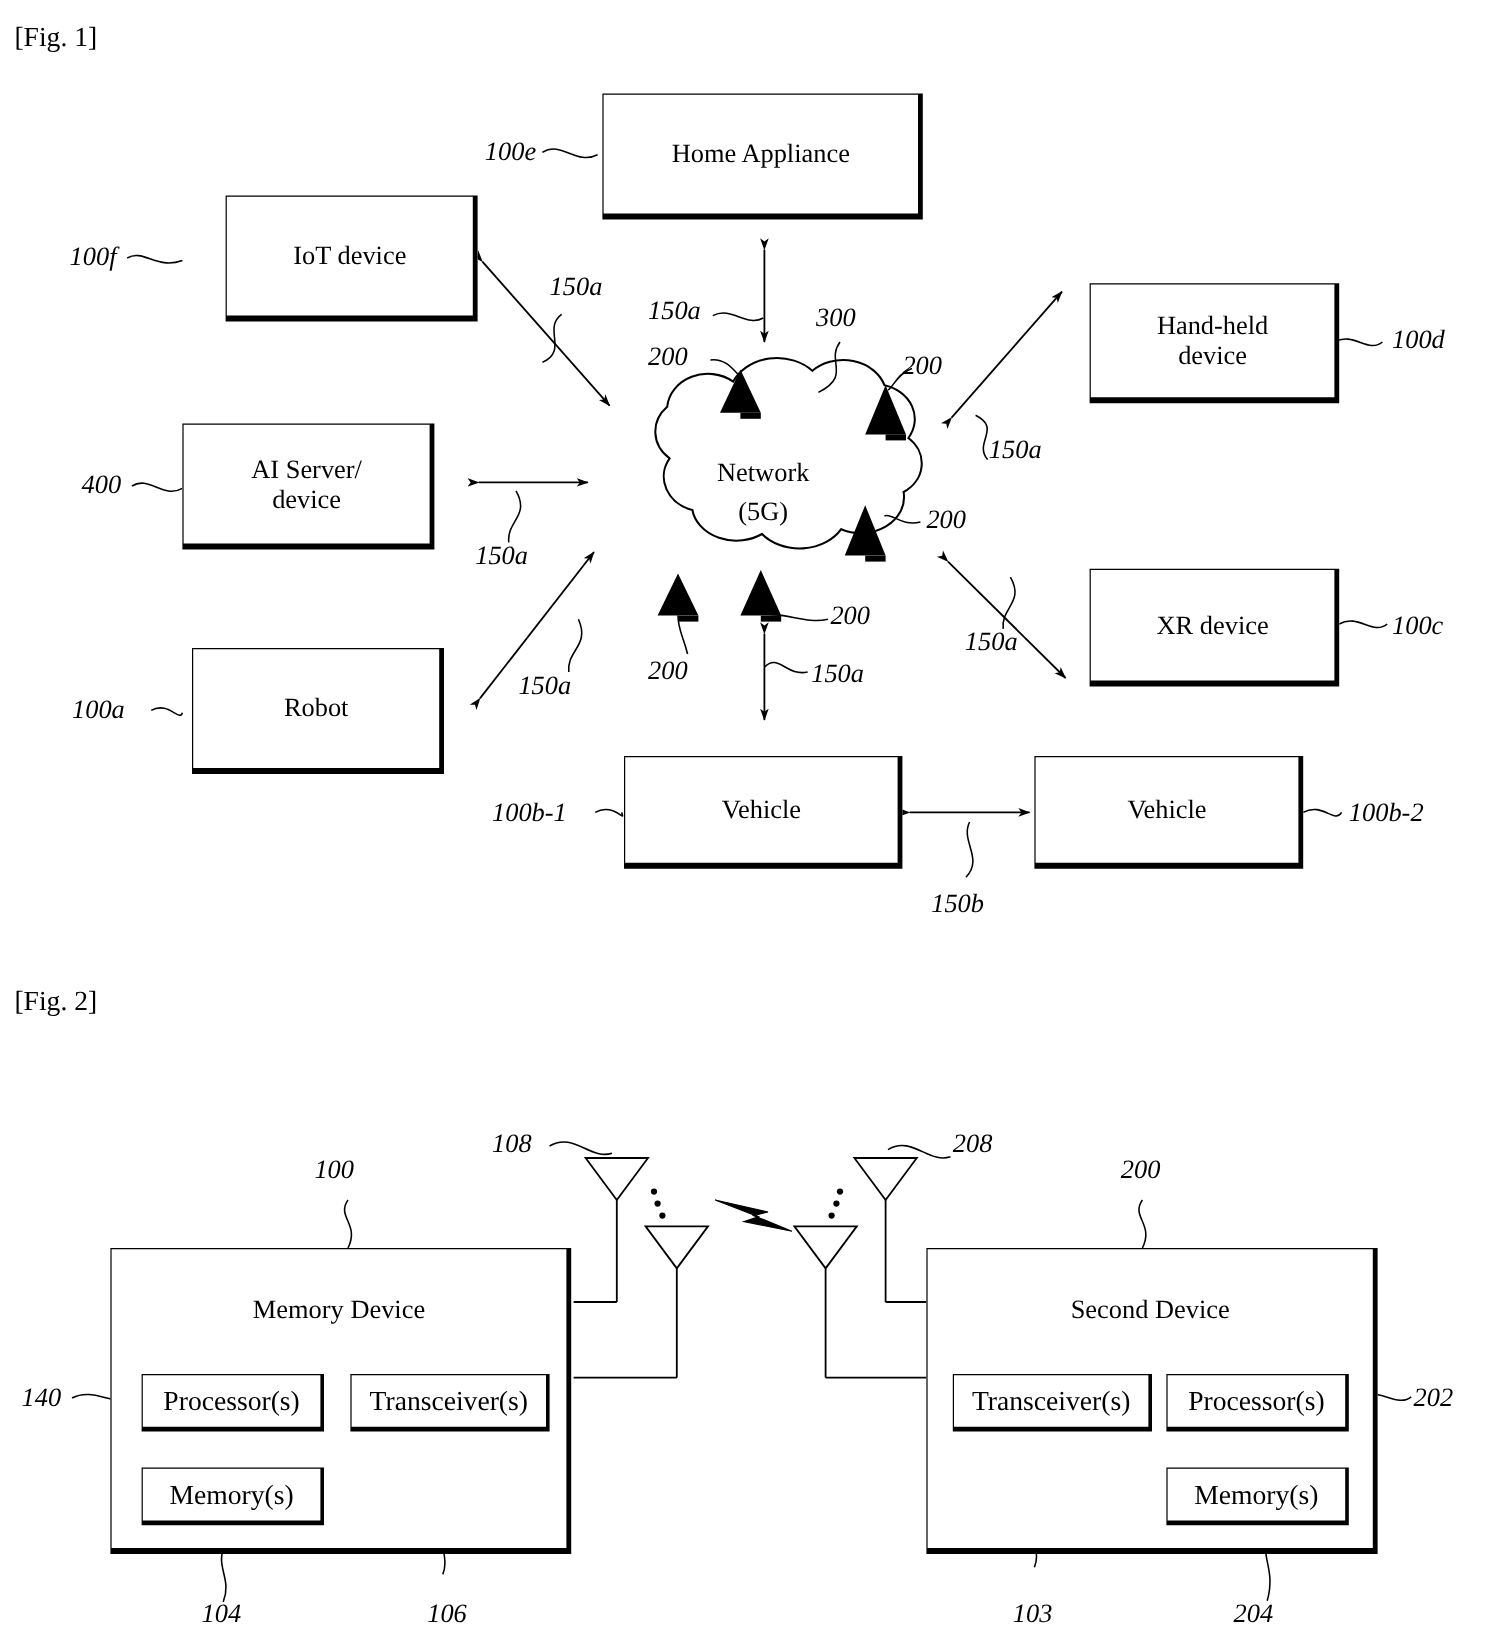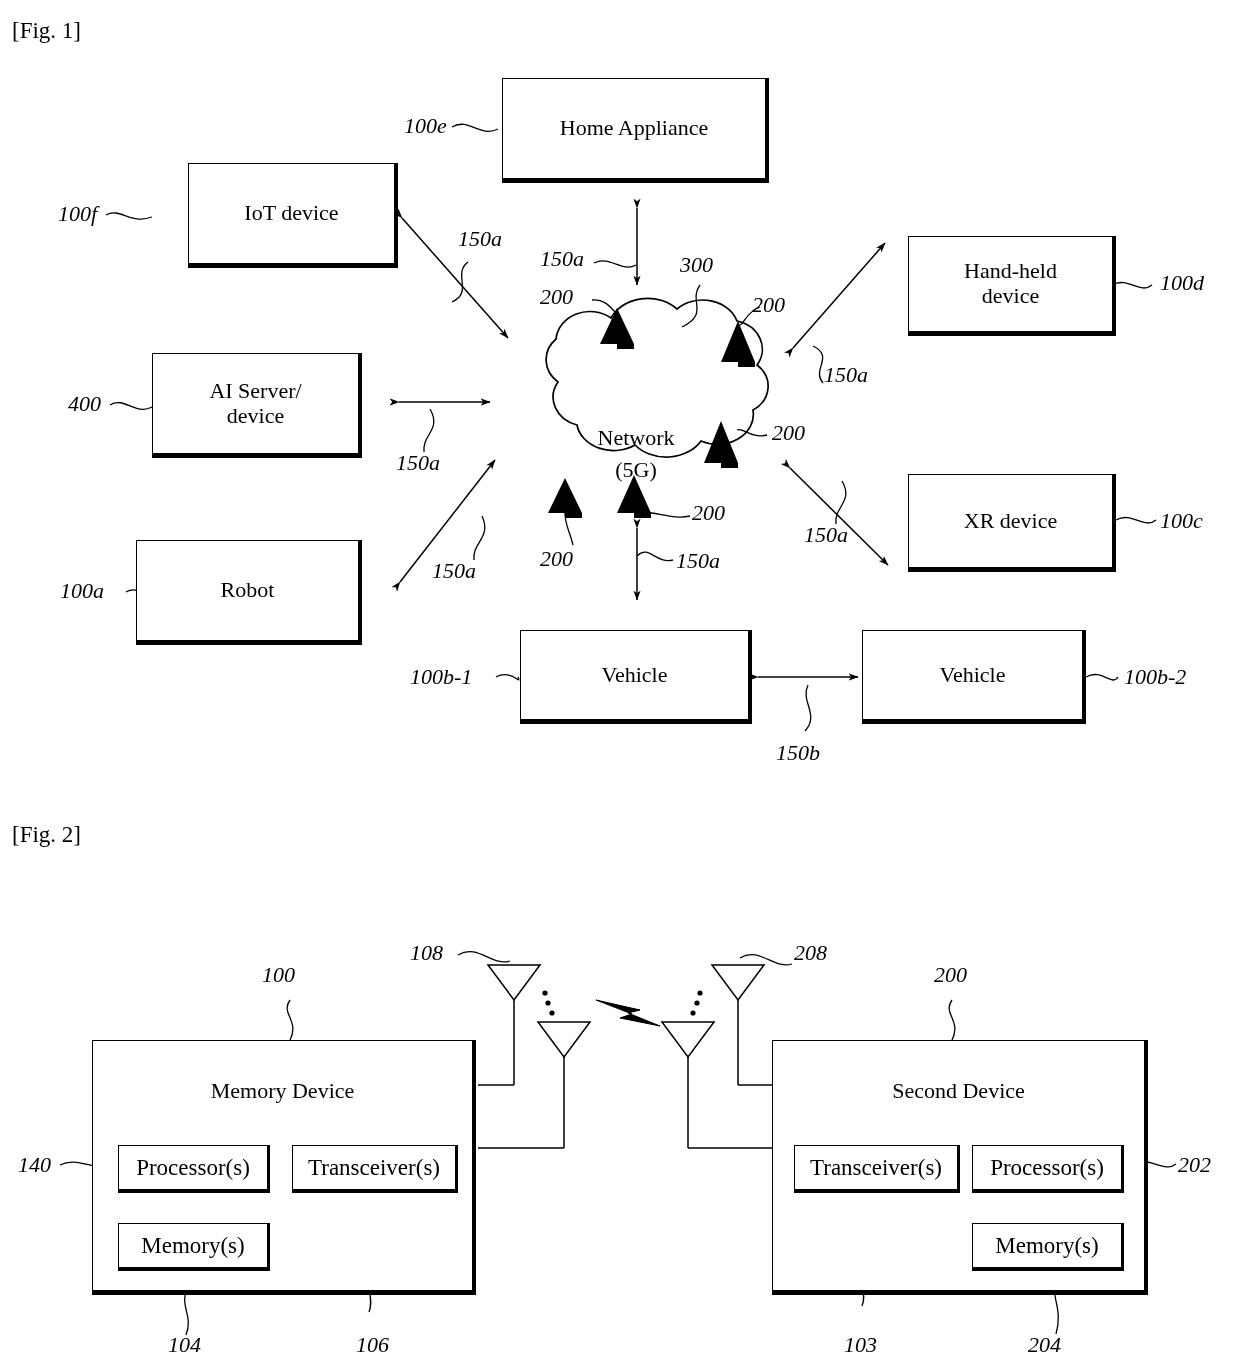--- a/index.html
+++ b/index.html
@@ -261,21 +261,21 @@
     <span class="txt">IoT device</span>
   </div>
   <div class="ref" style="left:58px; top:201px;">100f</div>
 
   <div class="blk" style="left:152px; top:353px; width:210px; height:105px;">
     <span class="txt">AI Server/
 device</span>
   </div>
   <div class="ref" style="left:68px; top:391px;">400</div>
 
-  <div class="blk" style="left:136px; top:540px; width:226px; height:105px;">
+  <div class="blk" style="left:160px; top:540px; width:210px; height:105px;">
     <span class="txt">Robot</span>
   </div>
   <div class="ref" style="left:60px; top:578px;">100a</div>
 
   <div class="blk" style="left:908px; top:236px; width:208px; height:100px;">
     <span class="txt">Hand-held
 device</span>
   </div>
   <div class="ref" style="left:1160px; top:270px;">100d</div>
 
@@ -287,21 +287,21 @@
   <div class="blk" style="left:520px; top:630px; width:232px; height:94px;">
     <span class="txt">Vehicle</span>
   </div>
   <div class="ref" style="left:410px; top:664px;">100b-1</div>
 
   <div class="blk" style="left:862px; top:630px; width:224px; height:94px;">
     <span class="txt">Vehicle</span>
   </div>
   <div class="ref" style="left:1124px; top:664px;">100b-2</div>
 
-  <div class="cloudtext" style="left:560px; top:378px; width:152px;margin-top:44px;">Network
+  <div class="cloudtext" style="left:560px; top:378px; width:152px;">Network
 (5G)</div>
   <div class="ref" style="left:680px; top:252px;">300</div>
 
   <div class="ref" style="left:540px; top:284px;">200</div>
   <div class="ref" style="left:752px; top:292px;">200</div>
   <div class="ref" style="left:772px; top:420px;">200</div>
   <div class="ref" style="left:540px; top:546px;">200</div>
   <div class="ref" style="left:692px; top:500px;">200</div>
 
   <div class="ref" style="left:458px; top:226px;">150a</div>

